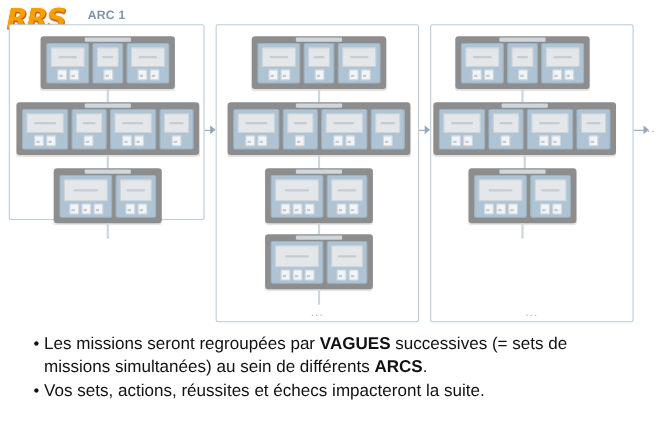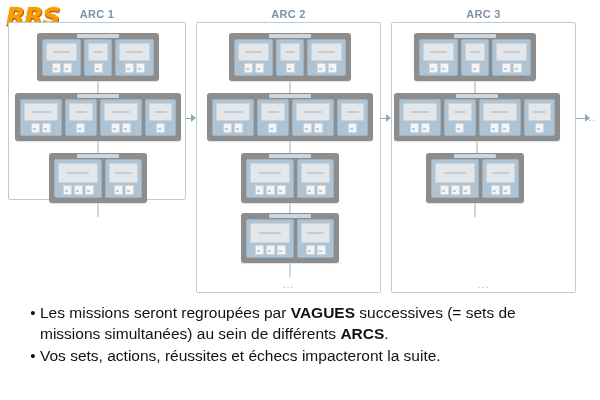--- a/index.html
+++ b/index.html
@@ -185,21 +185,20 @@
             <div class="card-line"></div>
           </div>
           <div class="card-icons">
             <div class="icon-sq"></div>
             <div class="icon-sq"></div>
           </div>
         </div>
       </div>
       <div class="v-conn" style="left: 88px; top: 180px; height: 14px;"></div>
     </div>
-    <div class="arc-title" style="left: 196px; top: 8px; width: 185px;">ARC 2</div>
     <div class="arc-box" style="left: 196px; top: 22px; width: 185px; height: 271px;">
       <div class="wave" style="left: 32px; top: 10px; width: 122px; height: 48px;">
         <div class="wave-tab"></div>
         <div class="card">
           <div class="card-head">
             <div class="card-line"></div>
           </div>
           <div class="card-icons">
             <div class="icon-sq"></div>
             <div class="icon-sq"></div>
@@ -303,21 +302,20 @@
           </div>
           <div class="card-icons">
             <div class="icon-sq"></div>
             <div class="icon-sq"></div>
           </div>
         </div>
       </div>
       <div class="v-conn" style="left: 92px; top: 240px; height: 14px;"></div>
       <div class="arc-dots">...</div>
     </div>
-    <div class="arc-title" style="left: 391px; top: 8px; width: 185px;">ARC 3</div>
     <div class="arc-box" style="left: 391px; top: 22px; width: 185px; height: 271px;">
       <div class="wave" style="left: 22px; top: 10px; width: 122px; height: 48px;">
         <div class="wave-tab"></div>
         <div class="card">
           <div class="card-head">
             <div class="card-line"></div>
           </div>
           <div class="card-icons">
             <div class="icon-sq"></div>
             <div class="icon-sq"></div>

